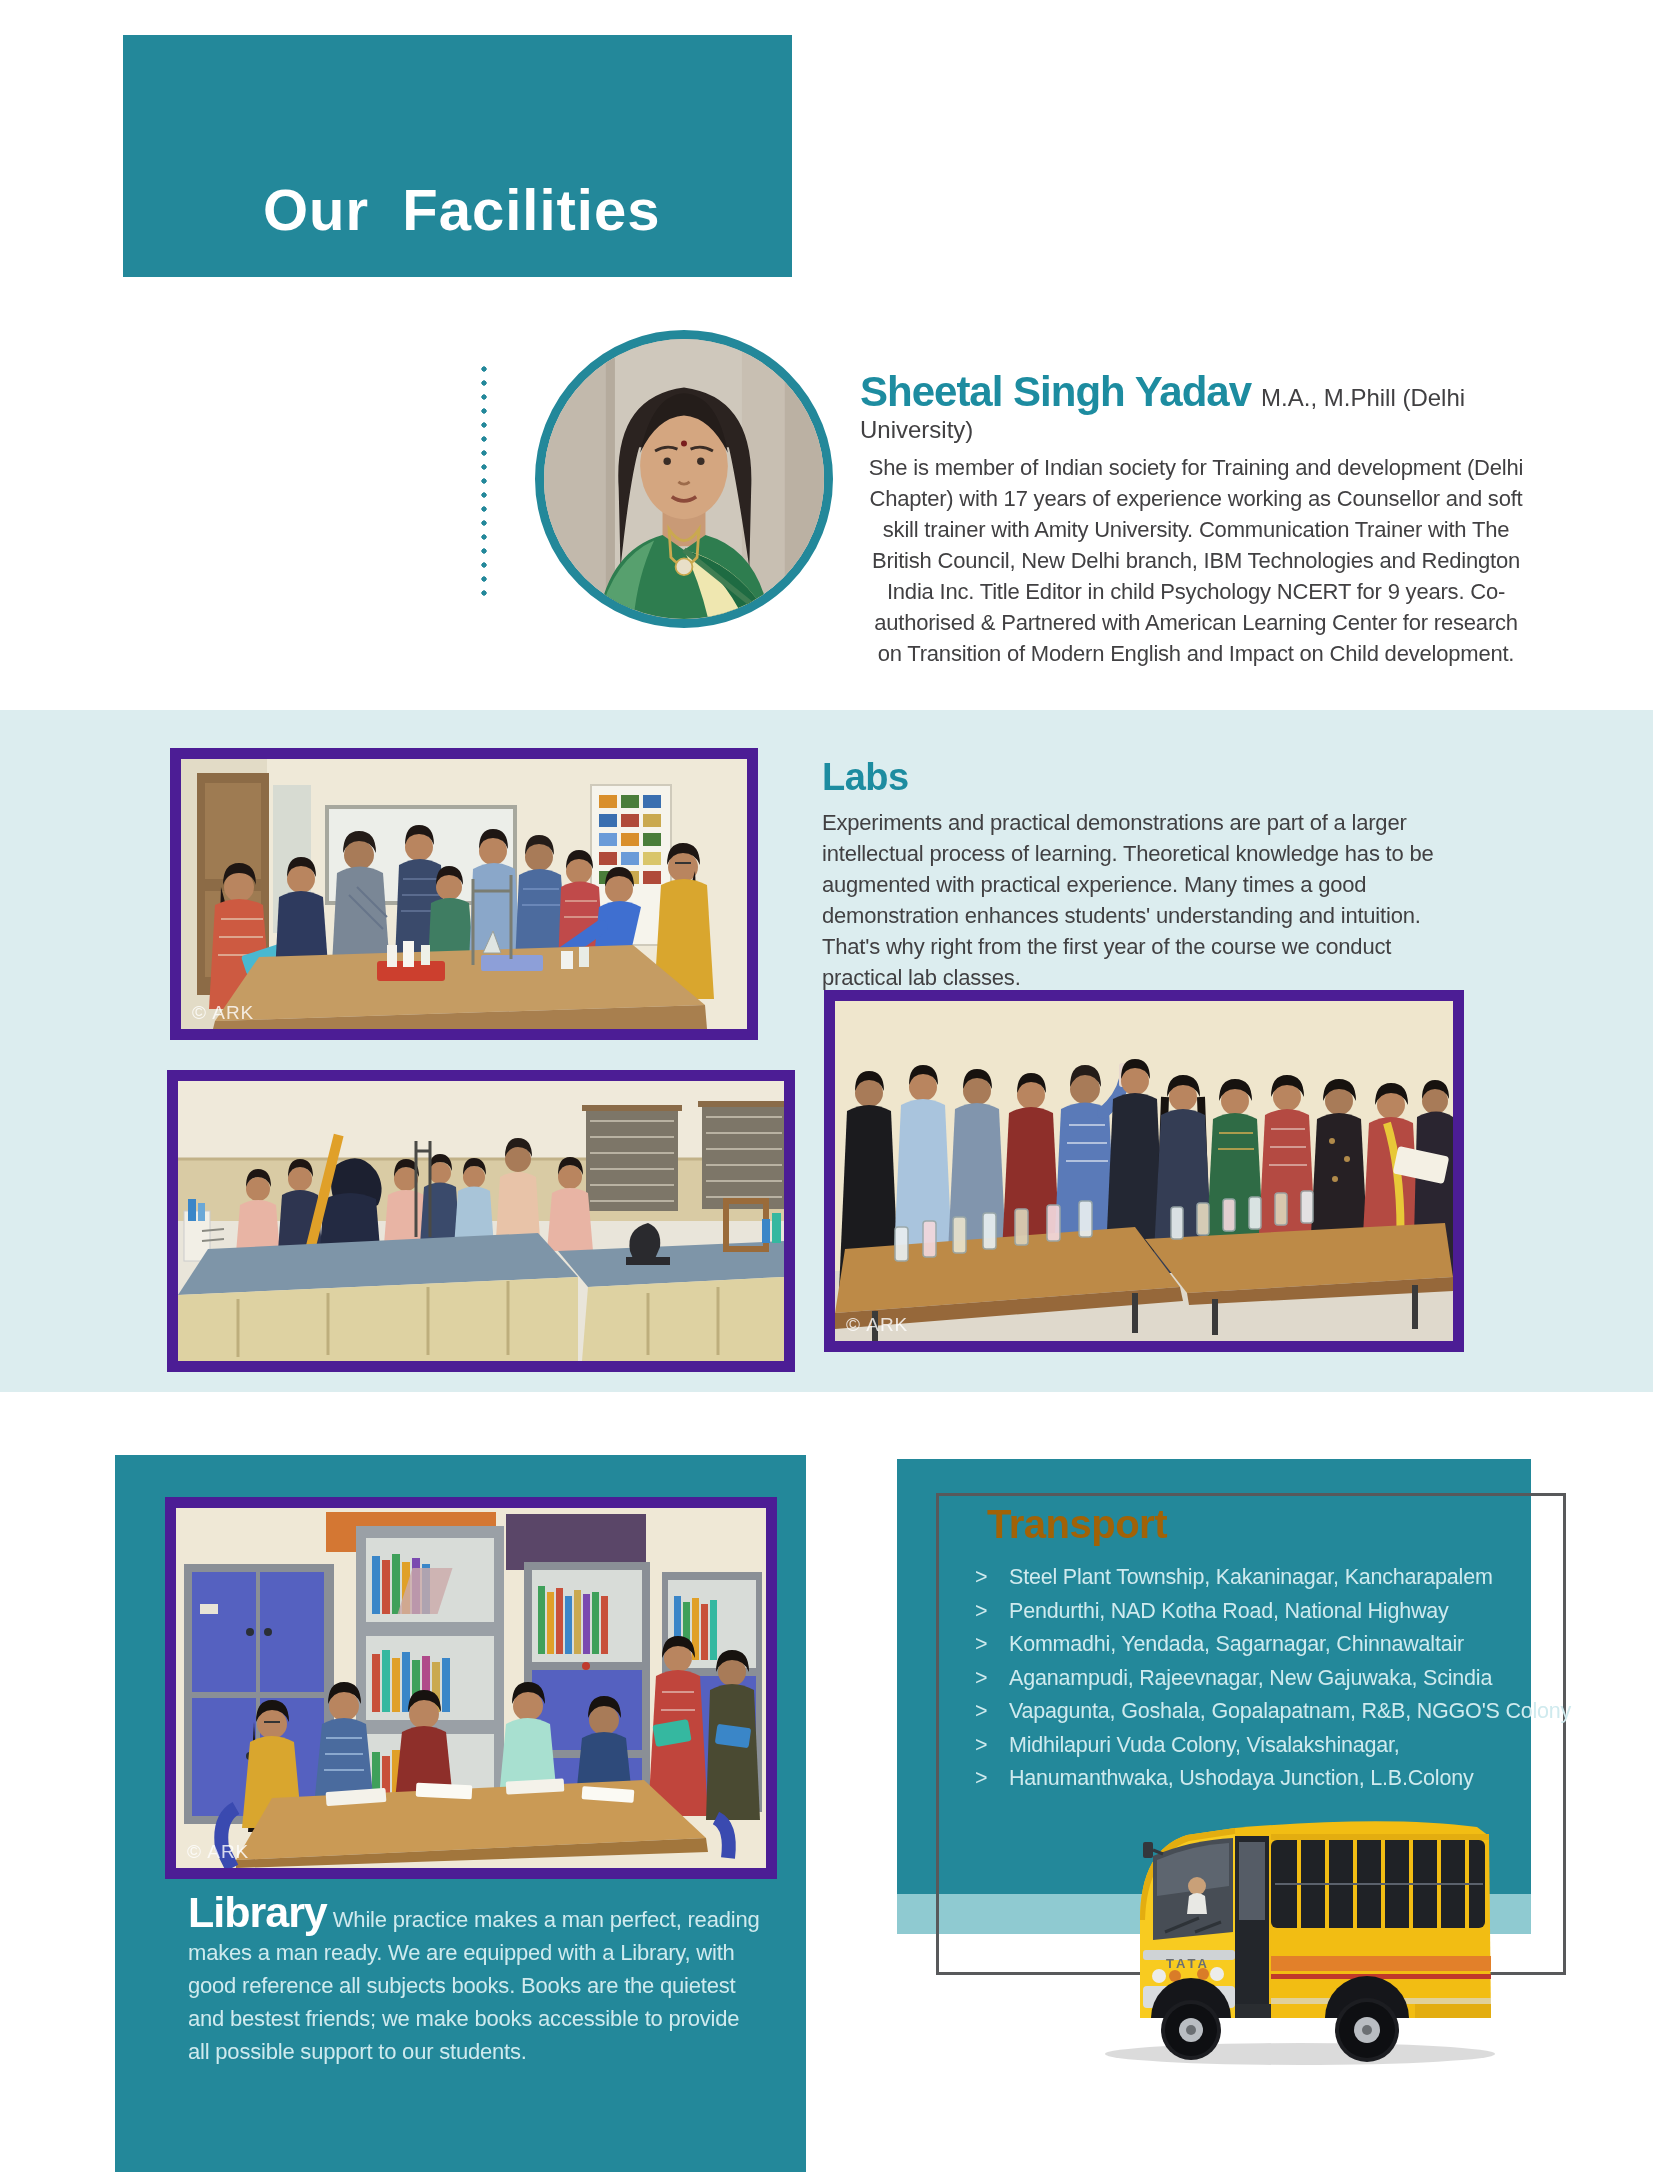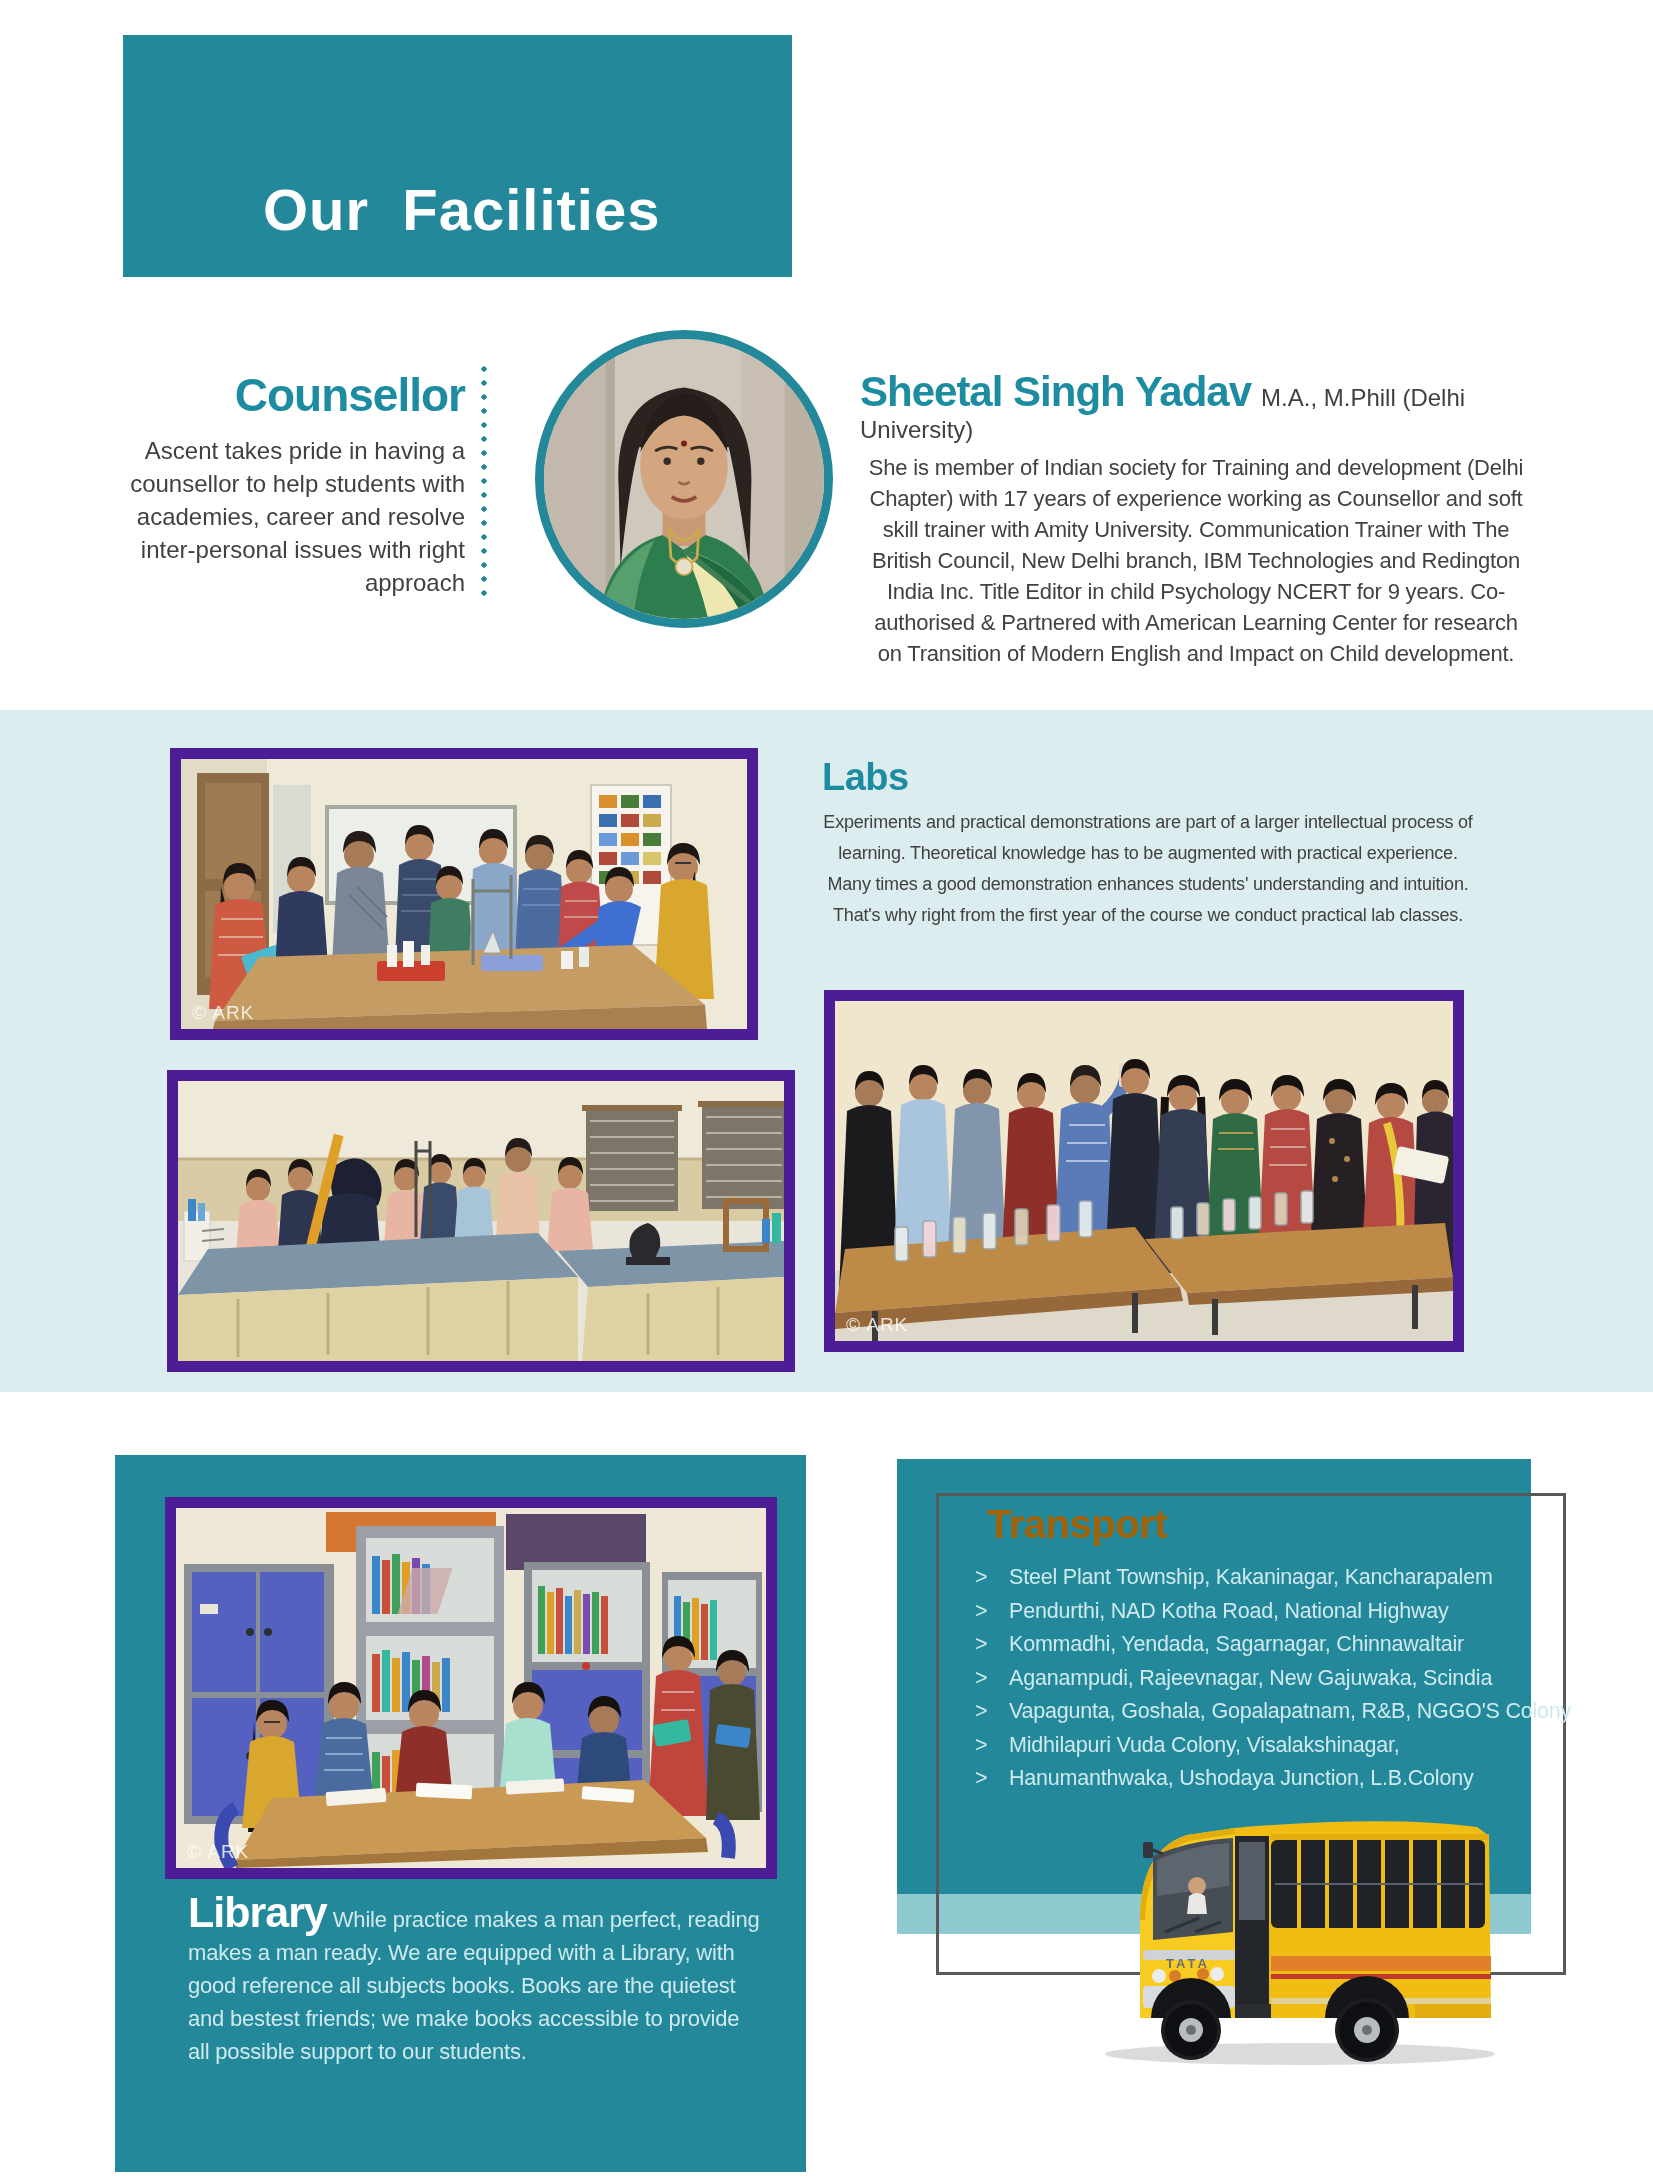--- a/index.html
+++ b/index.html
@@ -31,21 +31,21 @@
 
   
   #labs-band{left:0;top:710px;width:1653px;height:682px;background:var(--light-blue-band,#DCEDEF);}
   .photo{position:absolute;background:#4c1d95;padding:11px;box-sizing:border-box;}
   .photo svg{display:block;width:100%;height:100%;}
   #lab-photo-1{left:170px;top:748px;width:588px;height:292px;}
   #lab-photo-2{left:167px;top:1070px;width:628px;height:302px;}
   #group-photo{left:824px;top:990px;width:640px;height:362px;}
   #labs-copy{left:822px;top:756px;width:652px;}
   #labs-heading{margin:0 0 8px 0;font-size:38px;font-weight:700;color:var(--heading-teal,#1D8CA0);letter-spacing:-0.5px;}
-  #labs-desc{margin:0;font-size:18px;line-height:31px;letter-spacing:-0.2px;text-align:center;}
+  #labs-desc{margin:0;font-size:22px;line-height:31px;letter-spacing:-0.2px;}
   .watermark{position:absolute;left:22px;bottom:16px;font-size:19px;color:rgba(255,255,255,0.8);letter-spacing:1px;}
 
   
   #library-box{left:115px;top:1455px;width:691px;height:717px;background:var(--teal,#23889A);}
   #library-photo{left:165px;top:1497px;width:612px;height:382px;}
   #library-copy{left:188px;top:1896px;width:578px;color:var(--light-text-on-teal,#CFEAEE);
                 font-size:22px;line-height:33px;letter-spacing:-0.2px;}
   #library-heading{font-size:43px;font-weight:700;color:#ffffff;letter-spacing:-1px;margin-right:6px;}
 
   
@@ -62,24 +62,20 @@
 </style>
 </head>
 <body>
 
 <div id="page">
 
   <div class="abs" id="header-box">
     <div id="page-title">Our Facilities</div>
   </div>
 
-  <div class="abs" id="counsellor-text">
-    <h2 id="counsellor-heading">Counsellor</h2>
-    <p id="counsellor-desc">Ascent takes pride in having a counsellor to help students with academies, career and resolve inter-personal issues with right approach</p>
-  </div>
 
   <div class="abs" id="dotted-sep"></div>
 
   <div class="abs" id="portrait">
     <svg viewBox="0 0 300 300">
       <rect width="300" height="300" fill="#cfc8bc"></rect>
       <rect x="0" width="66" height="300" fill="#c2b9ac"></rect>
       <rect x="66" width="10" height="300" fill="#b5ab9d"></rect>
       <rect x="212" width="48" height="300" fill="#c8bfb2"></rect>
       <rect x="258" width="42" height="300" fill="#bbb1a3"></rect>

